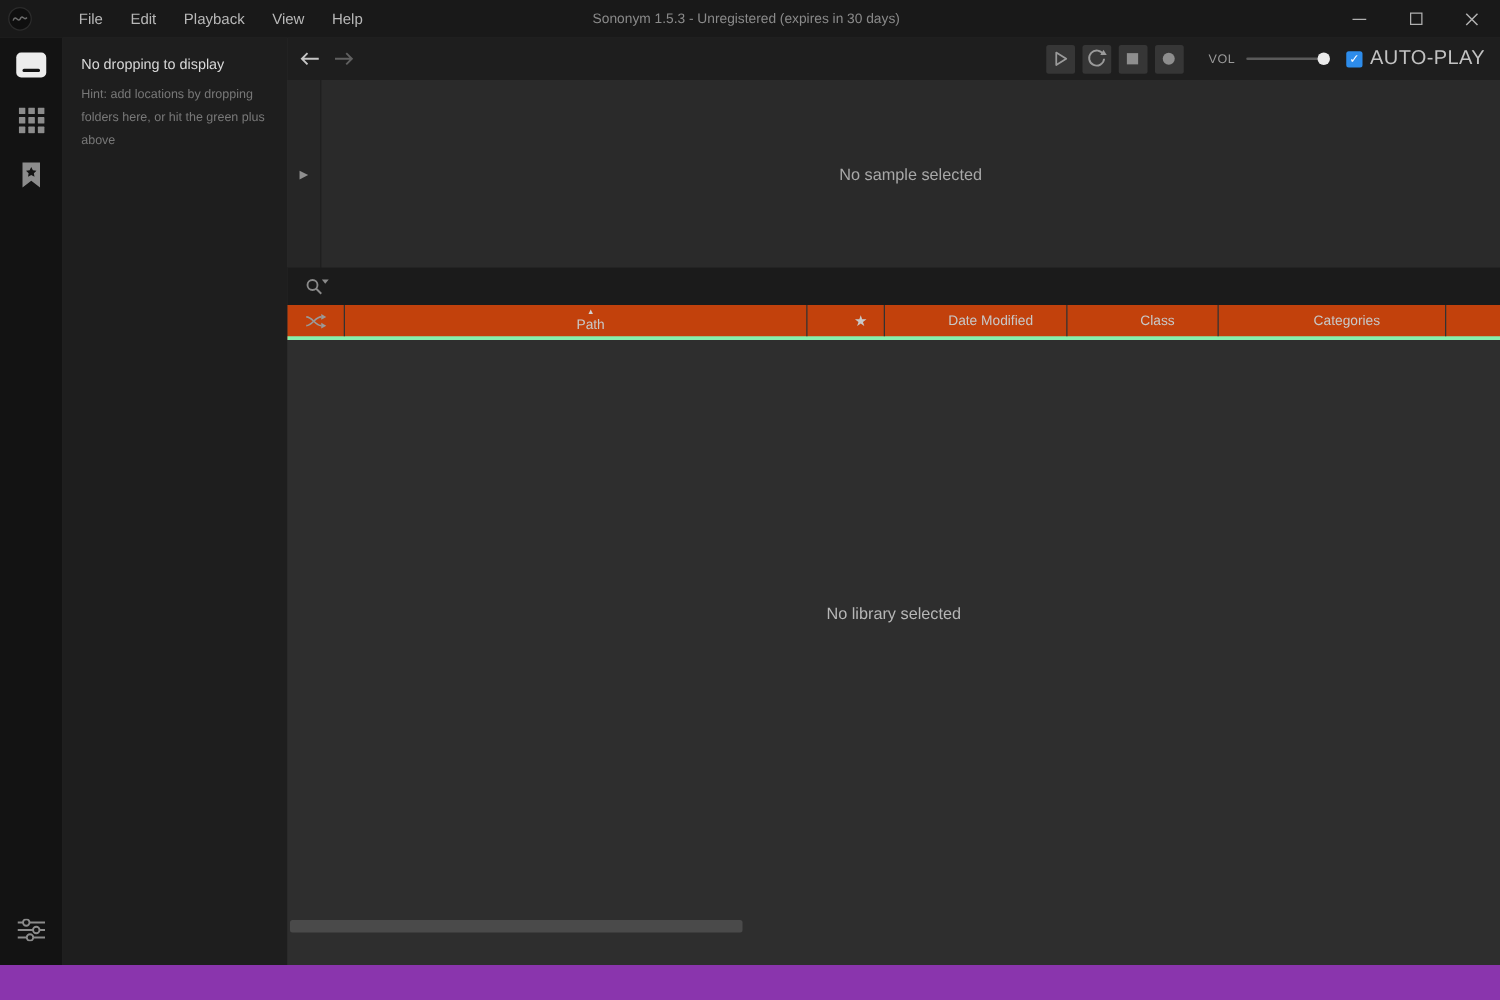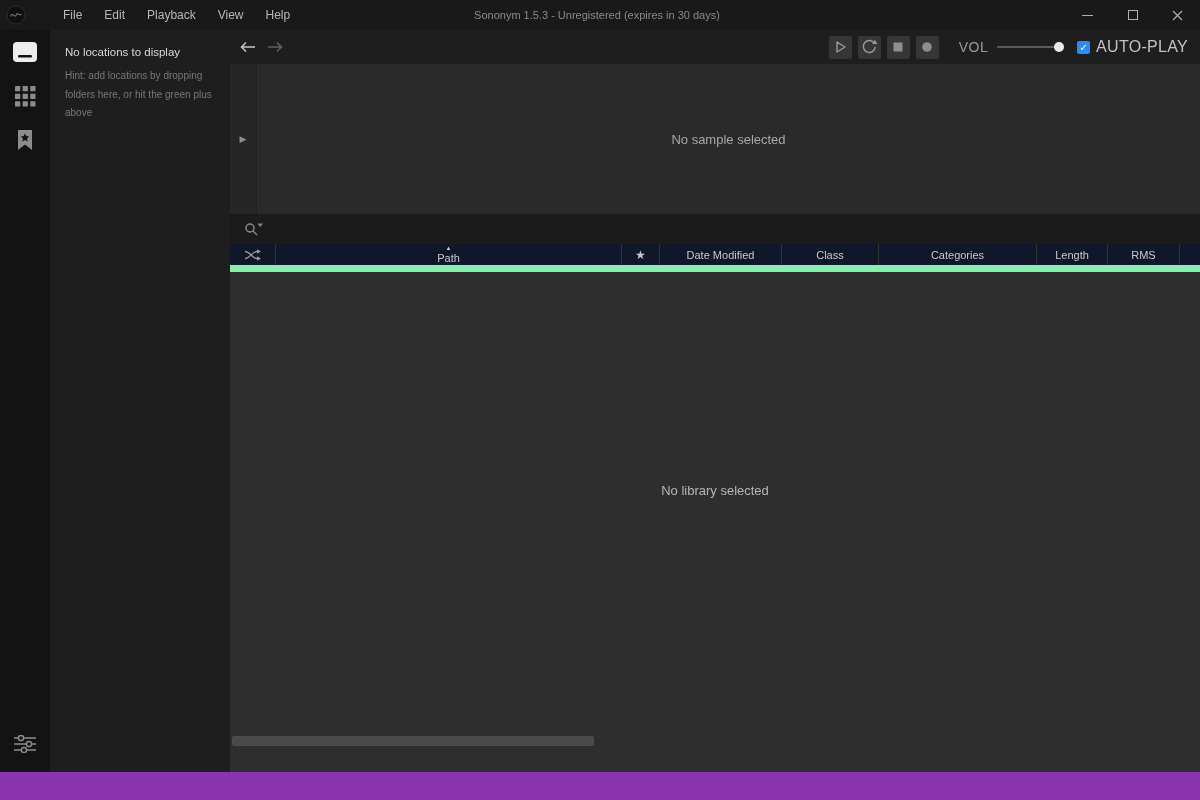--- a/index.html
+++ b/index.html
@@ -34,36 +34,36 @@
 
   
   .main { position:absolute; left:230px; top:30px; width:970px; height:742px; display:flex; flex-direction:column; }
 
   .toolbar { height:34px; background:#1e1e1e; display:flex; align-items:center; flex:0 0 auto; }
   .nav-arrows { display:flex; gap:9px; margin-left:9px; align-items:center; }
   .nav-btn { width:18px; height:18px; display:flex; align-items:center; justify-content:center; }
   .toolbar-right { margin-left:auto; display:flex; align-items:center; margin-right:12px; }
   .transport-btn { width:23px; height:23px; background:#363636; border-radius:2px; display:flex; align-items:center; justify-content:center; margin-left:6px; }
   .vol { display:flex; align-items:center; margin-left:20px; }
-  .vol-label { font-size:14px; color:#9a9a9a; margin-right:9px; letter-spacing:0.4px; }
+  .vol-label { font-size:10px; color:#9a9a9a; margin-right:9px; letter-spacing:0.4px; }
   .vol-slider { position:relative; width:62px; height:2px; background:#5a5a5a; border-radius:1px; }
   .vol-knob { position:absolute; right:-5px; top:-4px; width:10px; height:10px; border-radius:50%; background:#ebebeb; }
   .autoplay { display:flex; align-items:center; margin-left:18px; }
   .checkbox { width:13px; height:13px; background:#2d8ceb; border-radius:2px; color:#fff; font-size:10px; line-height:13px; text-align:center; margin-right:6px; }
   .autoplay-label { font-size:16px; color:#c2c2c2; letter-spacing:0.3px; }
 
   .sample-area { height:150px; background:#2a2a2a; display:flex; flex:0 0 auto; }
   .expand-strip { width:27px; background:#262626; border-right:1px solid #1f1f1f; display:flex; align-items:center; justify-content:center; color:#8f8f8f; font-size:9px; }
   .sample-empty { flex:1; display:flex; align-items:center; justify-content:center; color:#a8a8a8; font-size:13px; }
 
   .search-row { height:30px; background:#1b1b1b; display:flex; align-items:center; padding-left:14px; flex:0 0 auto; }
   .search-input { background:transparent; border:none; outline:none; color:#cfcfcf; font-size:13px; margin-left:12px; width:500px; font-family:inherit; }
   .search-input::placeholder { color:#5c5c5c; }
 
-  .table-header { height:28px; background:#0f172a; display:flex; border-bottom:7px solid #86efac; flex:0 0 auto; }
+  .table-header { height:28px; background:#c2410c; display:flex; border-bottom:3px solid #86efac; flex:0 0 auto;gap:24px; }
   .th { display:flex; align-items:center; justify-content:center; color:#c8c8c8; font-size:11px; border-right:1px solid #323232; flex:0 0 auto; }
   .col-shuffle { width:46px; }
   .col-path { width:346px; flex-direction:column; justify-content:center; }
   .col-star { width:38px; font-size:12px; }
   .col-date { width:122px; }
   .col-class { width:97px; }
   .col-cat { width:158px; }
   .col-len { width:71px; }
   .col-rms { width:72px; }
   .col-spacer { width:20px; border-right:none; }
@@ -143,21 +143,21 @@
         <line x1="0" y1="9" x2="22" y2="9" stroke="#8c8c8c" stroke-width="1.5"></line>
         <circle cx="15" cy="9" r="2.6" fill="#131313" stroke="#8c8c8c" stroke-width="1.5"></circle>
         <line x1="0" y1="15" x2="22" y2="15" stroke="#8c8c8c" stroke-width="1.5"></line>
         <circle cx="10" cy="15" r="2.6" fill="#131313" stroke="#8c8c8c" stroke-width="1.5"></circle>
       </svg>
     </div>
   </aside>
 
   <section class="left-panel">
     <div class="panel-body">
-      <div class="empty-title">No locations to display</div>
+      <div class="empty-title">No dropping to display</div>
       <div class="empty-hint">Hint: add locations by dropping folders here, or hit the green plus above</div>
     </div>
   </section>
 
   <main class="main">
 
     <div class="toolbar">
       <div class="nav-arrows">
         <div class="nav-btn">
           <svg width="16" height="12" viewBox="0 0 16 12">

